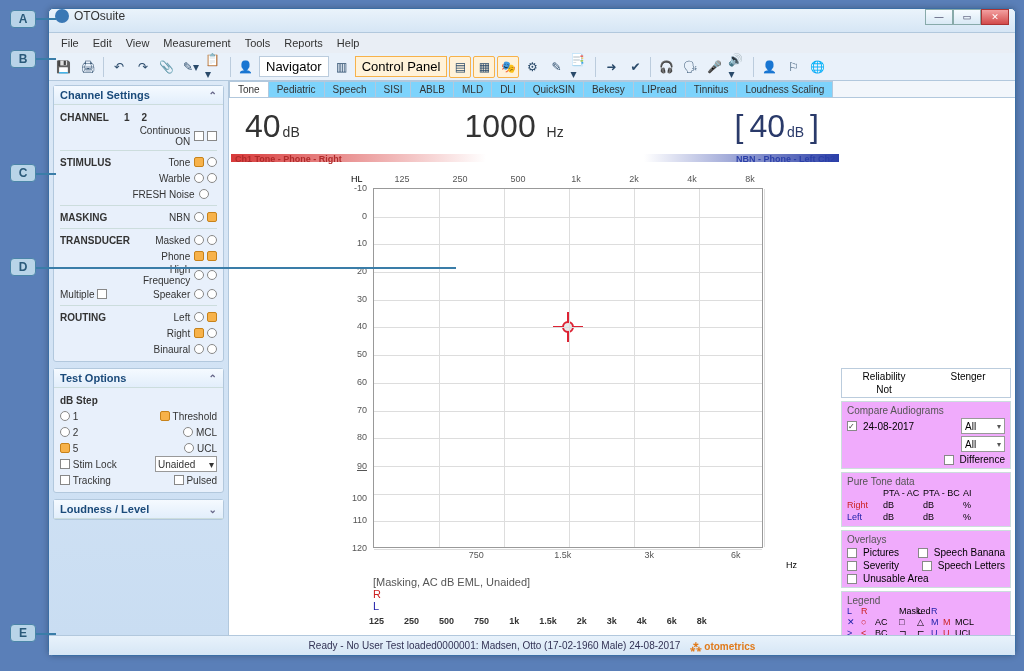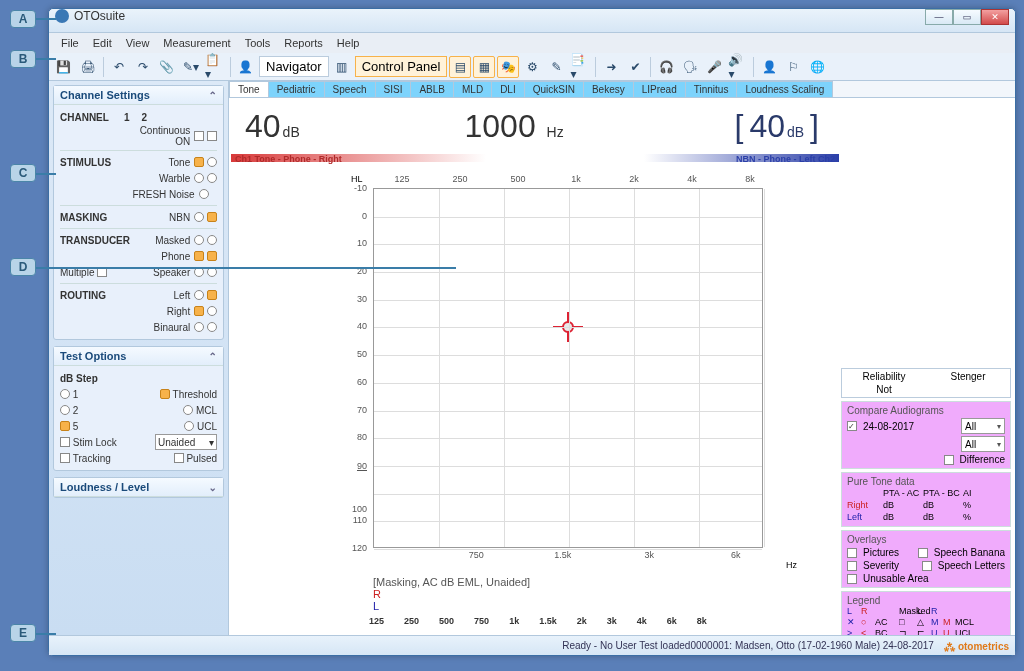--- a/index.html
+++ b/index.html
@@ -109,21 +109,21 @@
 .ck.on::after{content:"✓";font-size:8px;position:relative;top:-2px;left:0;color:#333;}
 
 .pth { display:grid; grid-template-columns: 36px 40px 40px 30px; font-size:9px; }
 .pth div{ padding:1px 0;}
 .pth .r{color:#c22;} .pth .l{color:#22a;}
 
 .legend { font-size:9px; line-height:11px; }
 .legend .r{color:#c22;} .legend .b{color:#22a;}
 
 
-.statusbar { height: 20px; background: linear-gradient(#e8f2fb,#d6e6f5); border-top: 1px solid #b2c8dd; display: flex; align-items: center; padding: 0 6px; font-size: 10px; color: #335; justify-content: flex-end; }
+.statusbar { height: 20px; background: linear-gradient(#e8f2fb,#d6e6f5); border-top: 1px solid #b2c8dd; display: flex; align-items: center; padding: 0 6px; font-size: 10px; color: #335; justify-content: center; }
 .statusbar .right { display:flex; gap:10px; align-items:center;}
 .brand { color:#e07a1a; font-weight:bold;}
 </style>
 </head>
 <body>
 
 <div class="callout" style="left:10px; top:10px;">A</div>
 <div class="callout-line" style="left:36px; top:18px; width:20px;"></div>
 <div class="callout" style="left:10px; top:50px;">B</div>
 <div class="callout-line" style="left:36px; top:58px; width:20px;"></div>
@@ -209,20 +209,21 @@
           <div class="row"><span class="lab"></span><span class="opt">Continuous ON</span> <span class="cksmall"></span>&nbsp;<span class="cksmall"></span></div>
           <div class="sep"></div>
           <div class="row"><span class="lab">STIMULUS</span><span class="opt">Tone</span> <span class="radio box on"></span>&nbsp;<span class="radio"></span></div>
           <div class="row"><span class="lab"></span><span class="opt">Warble</span> <span class="radio"></span>&nbsp;<span class="radio"></span></div>
           <div class="row"><span class="lab"></span><span class="opt">FRESH Noise</span> <span class="radio"></span>&nbsp;&nbsp;&nbsp;</div>
           <div class="sep"></div>
           <div class="row"><span class="lab">MASKING</span><span class="opt">NBN</span> <span class="radio"></span>&nbsp;<span class="radio box on"></span></div>
           <div class="sep"></div>
           <div class="row"><span class="lab">TRANSDUCER</span><span class="opt">Masked</span> <span class="radio"></span>&nbsp;<span class="radio"></span></div>
           <div class="row"><span class="lab"></span><span class="opt">Phone</span> <span class="radio box on"></span>&nbsp;<span class="radio box on"></span></div>
+          <div class="row"><span class="lab"></span><span class="opt">High Frequency</span> <span class="radio"></span>&nbsp;<span class="radio"></span></div>
           <div class="row"><span>Multiple</span>&nbsp;<span class="cksmall"></span><span class="opt">Speaker</span> <span class="radio"></span>&nbsp;<span class="radio"></span></div>
           <div class="sep"></div>
           <div class="row"><span class="lab">ROUTING</span><span class="opt">Left</span> <span class="radio"></span>&nbsp;<span class="radio box on"></span></div>
           <div class="row"><span class="lab"></span><span class="opt">Right</span> <span class="radio box on"></span>&nbsp;<span class="radio"></span></div>
           <div class="row"><span class="lab"></span><span class="opt">Binaural</span> <span class="radio"></span>&nbsp;<span class="radio"></span></div>
         </div>
       </div>
 
       <div class="panelbox">
         <div class="panelhdr">
@@ -329,21 +330,21 @@
                 <span style="top: 27.6923px;">0</span>
                 <span style="top: 55.3846px;">10</span>
                 <span style="top: 83.0769px;">20</span>
                 <span style="top: 110.769px;">30</span>
                 <span style="top: 138.462px;">40</span>
                 <span style="top: 166.154px;">50</span>
                 <span style="top: 193.846px;">60</span>
                 <span style="top: 221.538px;">70</span>
                 <span style="top: 249.231px;">80</span>
                 <span style="top: 278px; text-decoration: underline;">90</span>
-                <span style="top: 321px;">100</span>
+                <span style="top: 310px;">100</span>
                 <span style="top: 332.308px;">110</span>
                 <span style="top: 360px;">120</span>
               </div>
             <div class="axbot" style="bottom:14px; padding-left:60px;">
               <span>750</span>
                 <span>1.5k</span>
                 <span>3k</span>
                 <span>6k</span>
             </div>
             <div class="hzlab">Hz</div>

